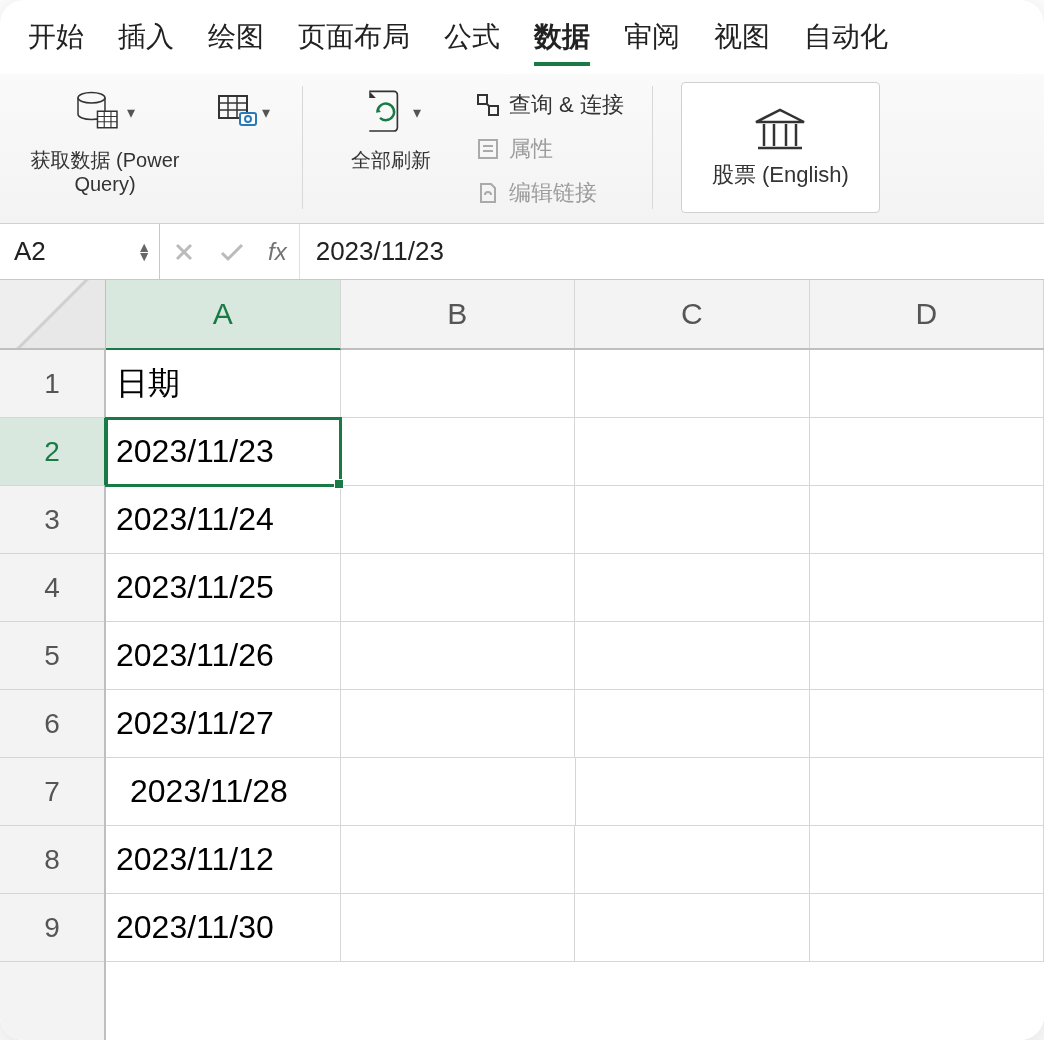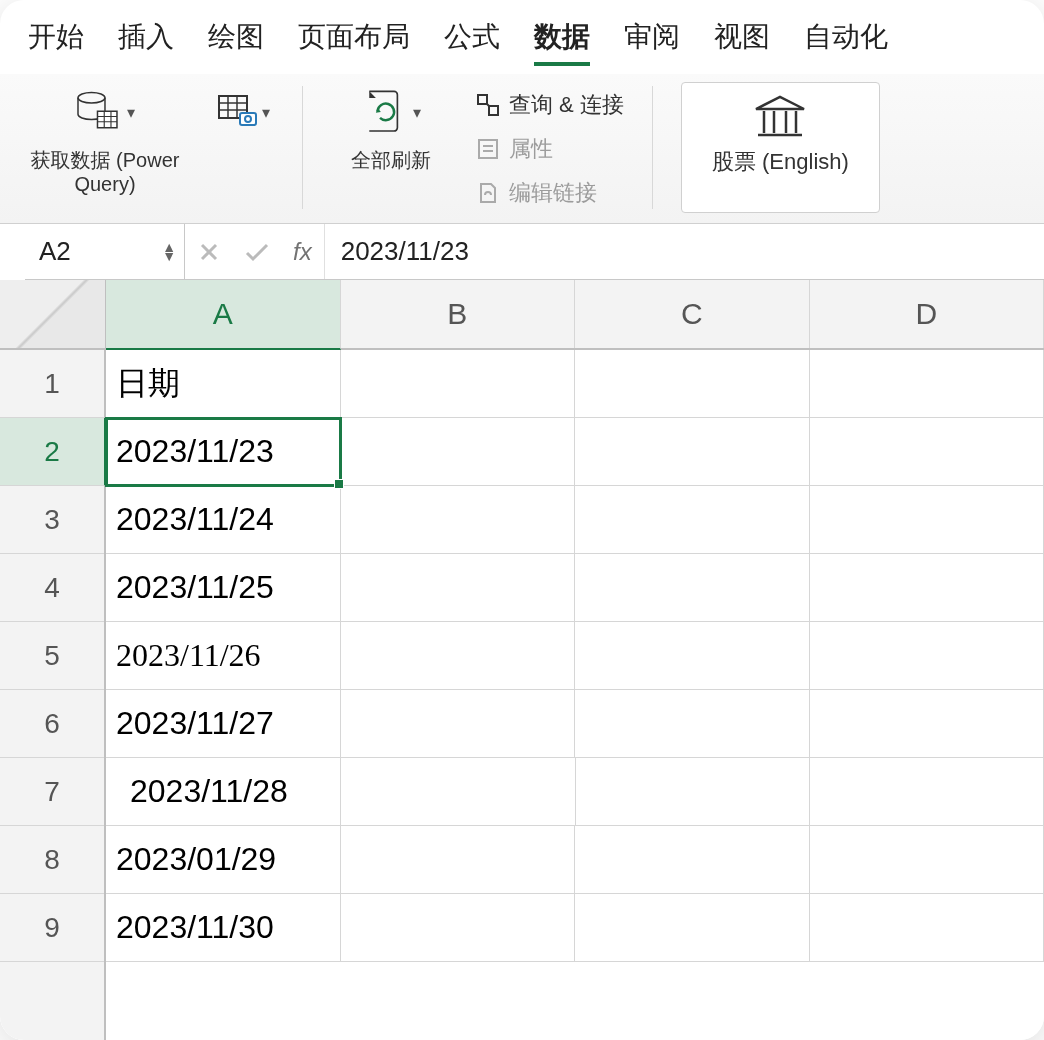--- a/index.html
+++ b/index.html
@@ -36,29 +36,29 @@
 
   .vgroup { display:flex; flex-direction:column; gap:6px; justify-content:flex-start; padding-top:4px; }
   .vgroup .row { display:flex; align-items:center; gap:8px; font-size:22px; color:#333; height:38px; }
   .vgroup .row.disabled { color:#9c9c9c; }
   .vgroup .row .mini-icon { width:26px; height:26px; display:flex; align-items:center; justify-content:center; }
 
   .divider { width:1px; background:#d8d8d8; margin:4px 4px; }
 
   .data-types-box {
     border:1px solid #d0d0d0; border-radius:4px; background:#fff;
-    display:flex; align-items:center; gap:56px; padding:10px 30px;flex-direction:column;
+    display:flex; align-items:center; gap:56px; padding:10px 30px;
   }
   .dt-item { display:flex; flex-direction:column; align-items:center; gap:6px; font-size:22px; color:#333; }
   .dt-item .dt-icon { width:60px; height:48px; display:flex; align-items:center; justify-content:center; }
 
   
   .formula-bar {
     display:flex; align-items:center; height:56px;
-    border-bottom:1px solid #c8c8c8; background:#fff;margin-left:25px;
+    border-bottom:1px solid #c8c8c8; background:#fff;
   }
   .name-box {
     width:160px; height:100%; border-right:1px solid #c8c8c8;
     display:flex; align-items:center; justify-content:space-between;
     padding:0 8px 0 14px; font-size:26px; color:#222;
   }
   .name-box .spinner { display:flex; flex-direction:column; line-height:0.6; color:#666; font-size:14px; }
   .fb-btn { width:48px; height:100%; display:flex; align-items:center; justify-content:center; color:#999; }
   .fx-label { font-style:italic; font-size:24px; color:#737373; padding:0 12px; border-right:1px solid #e0e0e0; height:100%; display:flex; align-items:center; }
   .formula-input { flex:1; padding:0 16px; font-size:26px; color:#222; }
@@ -285,39 +285,39 @@
           <div class="cell" style="width: 256px;"></div>
           <div class="cell" style="width: 256px;"></div>
         </div>
         <div class="row">
           <div class="cell" style="width: 256px; text-align: center;">2023/11/25</div>
           <div class="cell" style="width: 256px;"></div>
           <div class="cell" style="width: 256px;"></div>
           <div class="cell" style="width: 256px;"></div>
         </div>
         <div class="row">
-          <div class="cell" style="width: 256px; font-family: Liberation Serif, serif;">2023/11/26</div>
+          <div class="cell" style="width: 256px;">2023/11/26</div>
           <div class="cell" style="width: 256px;"></div>
           <div class="cell" style="width: 256px;"></div>
           <div class="cell" style="width: 256px;"></div>
         </div>
         <div class="row">
           <div class="cell" style="width: 256px;">2023/11/27</div>
           <div class="cell" style="width: 256px;"></div>
           <div class="cell" style="width: 256px;"></div>
           <div class="cell" style="width: 256px;"></div>
         </div>
         <div class="row">
           <div class="cell" style="width: 256px; padding-left: 24px;">2023/11/28</div>
           <div class="cell" style="width: 256px;"></div>
           <div class="cell" style="width: 256px;"></div>
           <div class="cell" style="width: 256px;"></div>
         </div>
         <div class="row">
-          <div class="cell" style="width: 256px;">2023/01/29</div>
+          <div class="cell" style="width: 256px;">2023/11/12</div>
           <div class="cell" style="width: 256px;"></div>
           <div class="cell" style="width: 256px;"></div>
           <div class="cell" style="width: 256px;"></div>
         </div>
         <div class="row">
           <div class="cell" style="width: 256px;">2023/11/30</div>
           <div class="cell" style="width: 256px;"></div>
           <div class="cell" style="width: 256px;"></div>
           <div class="cell" style="width: 256px;"></div>
         </div>

